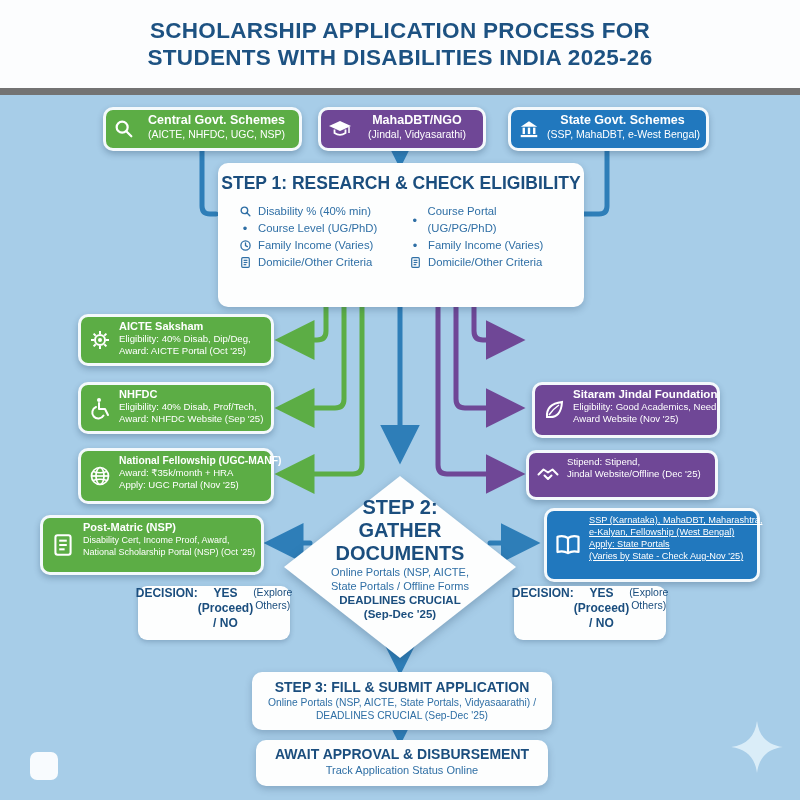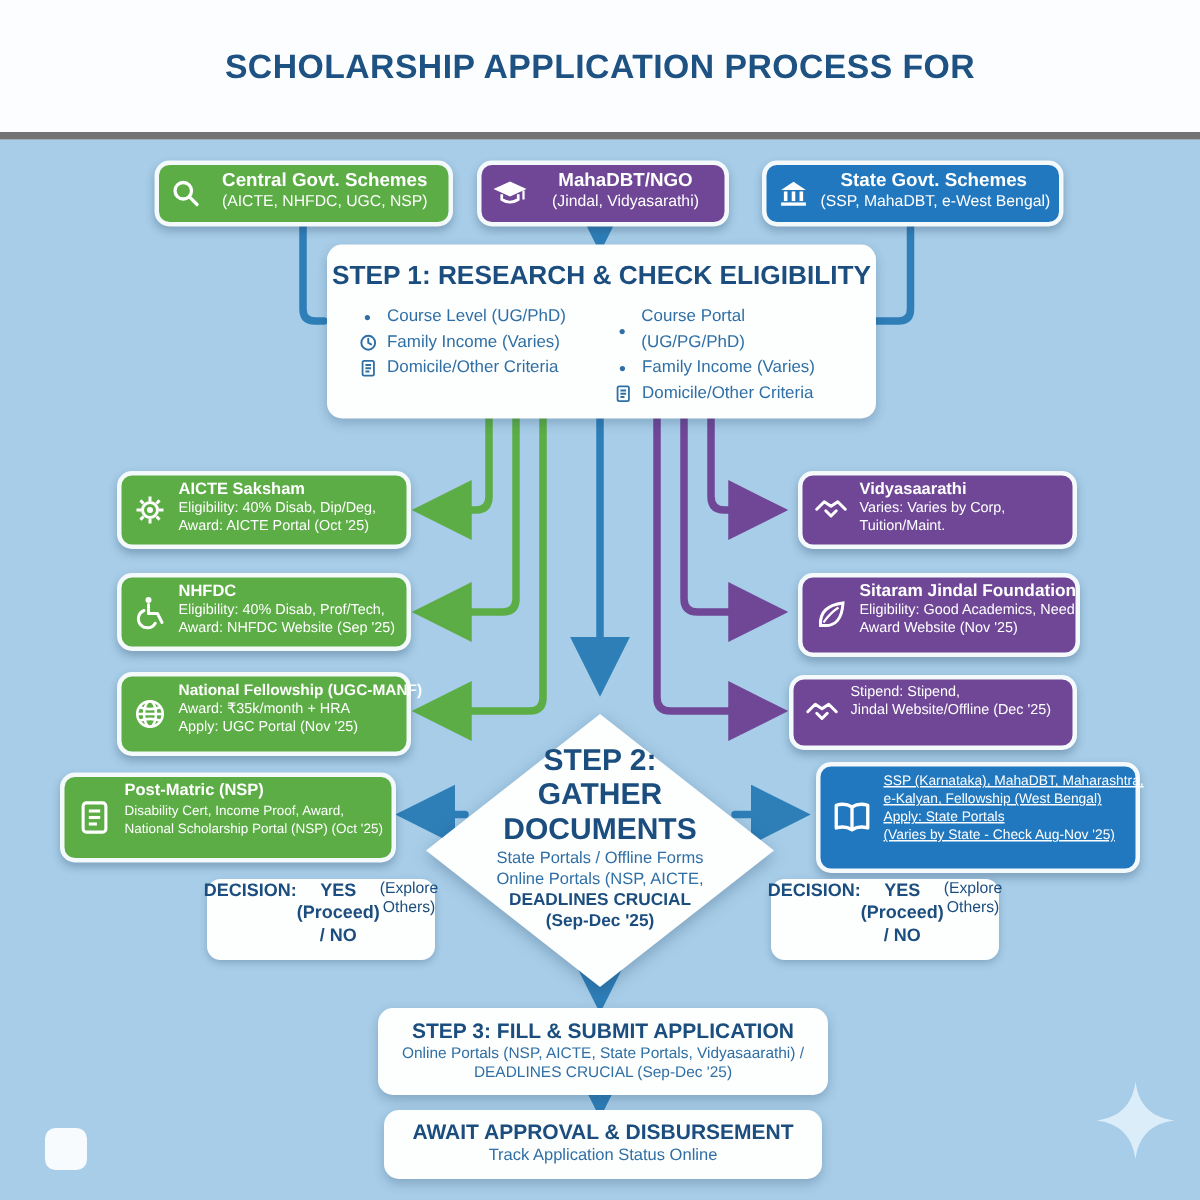--- a/index.html
+++ b/index.html
@@ -1,21 +1,21 @@
 <!DOCTYPE html>
 <html><head>
 <meta charset="utf-8">
 <style>
   html,body{margin:0;padding:0;}
   #page{position:relative;width:800px;height:800px;overflow:hidden;
         background:#A7CDE8;font-family:"Liberation Sans","DejaVu Sans",sans-serif;}
 
   
   .banner{position:absolute;left:0;top:0;width:800px;height:88px;background:#FCFDFE;
-          border-bottom:5px solid #737373;display:flex;flex-direction:column;
+          border-bottom:7px solid #737373;display:flex;flex-direction:column;
           justify-content:center;align-items:center;}
   .banner .t{color:#1D5282;font-weight:bold;font-size:22.5px;line-height:27px;letter-spacing:.3px;}
 
   
   .card{position:absolute;border:3px solid #F4F9FC;border-radius:10px;color:#fff;
         box-shadow:0 3px 6px rgba(30,60,90,.30);display:flex;
         padding:3px 8px 3px 7px;box-sizing:border-box;}
   .card.green{background:#5CAD45;}
   .card.purple{background:#6F4796;}
   .card.blue{background:#2178BE;}
@@ -70,20 +70,21 @@
                  background:rgba(255,255,255,.92);}
   .sparkle{position:absolute;left:730px;top:720px;}
 </style>
 </head>
 <body>
 
 <div id="page">
 
   <div class="banner">
     <div class="t">SCHOLARSHIP APPLICATION PROCESS FOR</div>
+    <div class="t">STUDENTS WITH DISABILITIES INDIA 2025-26</div>
   </div>
 
   <svg class="connectors" width="800" height="800">
     <defs>
       <marker id="ab" markerWidth="9" markerHeight="9" refX="5.5" refY="4" orient="auto">
           <path d="M0 0 L8 4 L0 8 Z" fill="#2E7EB8"></path>
         </marker>
       <marker id="ag" markerWidth="9" markerHeight="9" refX="5.5" refY="4" orient="auto">
           <path d="M0 0 L8 4 L0 8 Z" fill="#5CAD45"></path>
         </marker>
@@ -149,24 +150,33 @@
           <rect x="16.4" y="10.5" width="2.6" height="7" fill="currentColor"></rect>
           <rect x="3" y="18.5" width="18" height="2.4" fill="currentColor"></rect>
         </svg>
     </span>
     <span class="ctxt">
       <div class="ttl">State Govt. Schemes</div>
       <div class="ln">(SSP, MahaDBT, e-West Bengal)</div>
     </span>
   </div>
 
-  <div class="wbox" style="left:218px;top:163px;width:366px;height:116px;">
+  <div class="wbox" style="left:218px;top:163px;width:366px;height:144px;">
     <div class="step1-title">STEP 1: RESEARCH &amp; CHECK ELIGIBILITY</div>
     <div class="elig-cols">
       <div class="elig-col">
+        <div class="erow">
+          <span class="eic">
+              <svg width="13" height="13" viewBox="0 0 24 24">
+                <circle cx="10" cy="10" r="6" fill="none" stroke="currentColor" stroke-width="2.6"></circle>
+                <line x1="14.5" y1="14.5" x2="20" y2="20" stroke="currentColor" stroke-width="2.6" stroke-linecap="round"></line>
+              </svg>
+            </span>
+          <span>Disability % (40% min)</span>
+        </div>
         <div class="erow">
           <span class="eic blt"></span>
           <span>Course Level (UG/PhD)</span>
         </div>
         <div class="erow">
           <span class="eic">
               <svg width="13" height="13" viewBox="0 0 24 24" fill="none" stroke="currentColor" stroke-width="2.4">
                 <circle cx="12" cy="12" r="8.5"></circle>
                 <path d="M12 7 v5 l3.5 2" stroke-linecap="round"></path>
               </svg>
@@ -266,33 +276,20 @@
           <line x1="8.5" y1="16" x2="13.5" y2="16"></line>
         </svg>
     </span>
     <span class="ctxt">
       <div class="ttl">Post-Matric (NSP)</div>
       <div class="ln" style="font-size:9px;">Disability Cert, Income Proof, Award,</div>
       <div class="ln" style="font-size:9px;">National Scholarship Portal (NSP) (Oct '25)</div>
     </span>
   </div>
 
-  <div class="card purple" style="left:532px;top:314px;width:186px;height:52px;">
-    <span class="ic">
-      <svg width="24" height="24" viewBox="0 0 24 24" fill="none" stroke="currentColor" stroke-width="2" stroke-linecap="round" stroke-linejoin="round">
-          <path d="M2.5 11.5 L7.5 6.5 L12 9.5 L16.5 6.5 L21.5 11.5"></path>
-          <path d="M8.5 12.5 l3.5 3.5 3.5-3.5"></path>
-        </svg>
-    </span>
-    <span class="ctxt">
-      <div class="ttl">Vidyasaarathi</div>
-      <div class="ln">Varies: Varies by Corp,</div>
-      <div class="ln">Tuition/Maint.</div>
-    </span>
-  </div>
 
   <div class="card purple" style="left:532px;top:382px;width:188px;height:56px;">
     <span class="ic">
       <svg width="24" height="24" viewBox="0 0 24 24">
           <path d="M5 19 Q4 6 20 4 Q19 20 7 19 Z" fill="none" stroke="currentColor" stroke-width="2"></path>
           <path d="M7 17 Q11 11 17 7" stroke="currentColor" stroke-width="1.5" fill="none"></path>
         </svg>
     </span>
     <span class="ctxt">
       <div class="ttl" style="font-size:11.5px;">Sitaram Jindal Foundation</div>
@@ -329,22 +326,22 @@
     </span>
   </div>
 
   <div class="diamond-wrap">
       <div class="diamond"></div>
     </div>
   <div class="diamond-text">
     <div class="dt-big">STEP 2:</div>
     <div class="dt-big">GATHER</div>
     <div class="dt-big">DOCUMENTS</div>
+    <div class="dt-sm">Online Portals (NSP, AICTE,</div>
     <div class="dt-sm">State Portals / Offline Forms</div>
-    <div class="dt-sm">Online Portals (NSP, AICTE,</div>
     <div class="dt-bold">DEADLINES CRUCIAL</div>
     <div class="dt-bold">(Sep-Dec '25)</div>
   </div>
 
   <div class="decision" style="left:138px;top:586px;">
     <div class="d1">DECISION:</div>
     <div class="d2">YES (Proceed) / NO</div>
     <div class="d3">(Explore Others)</div>
   </div>
   <div class="decision" style="left:514px;top:586px;">

